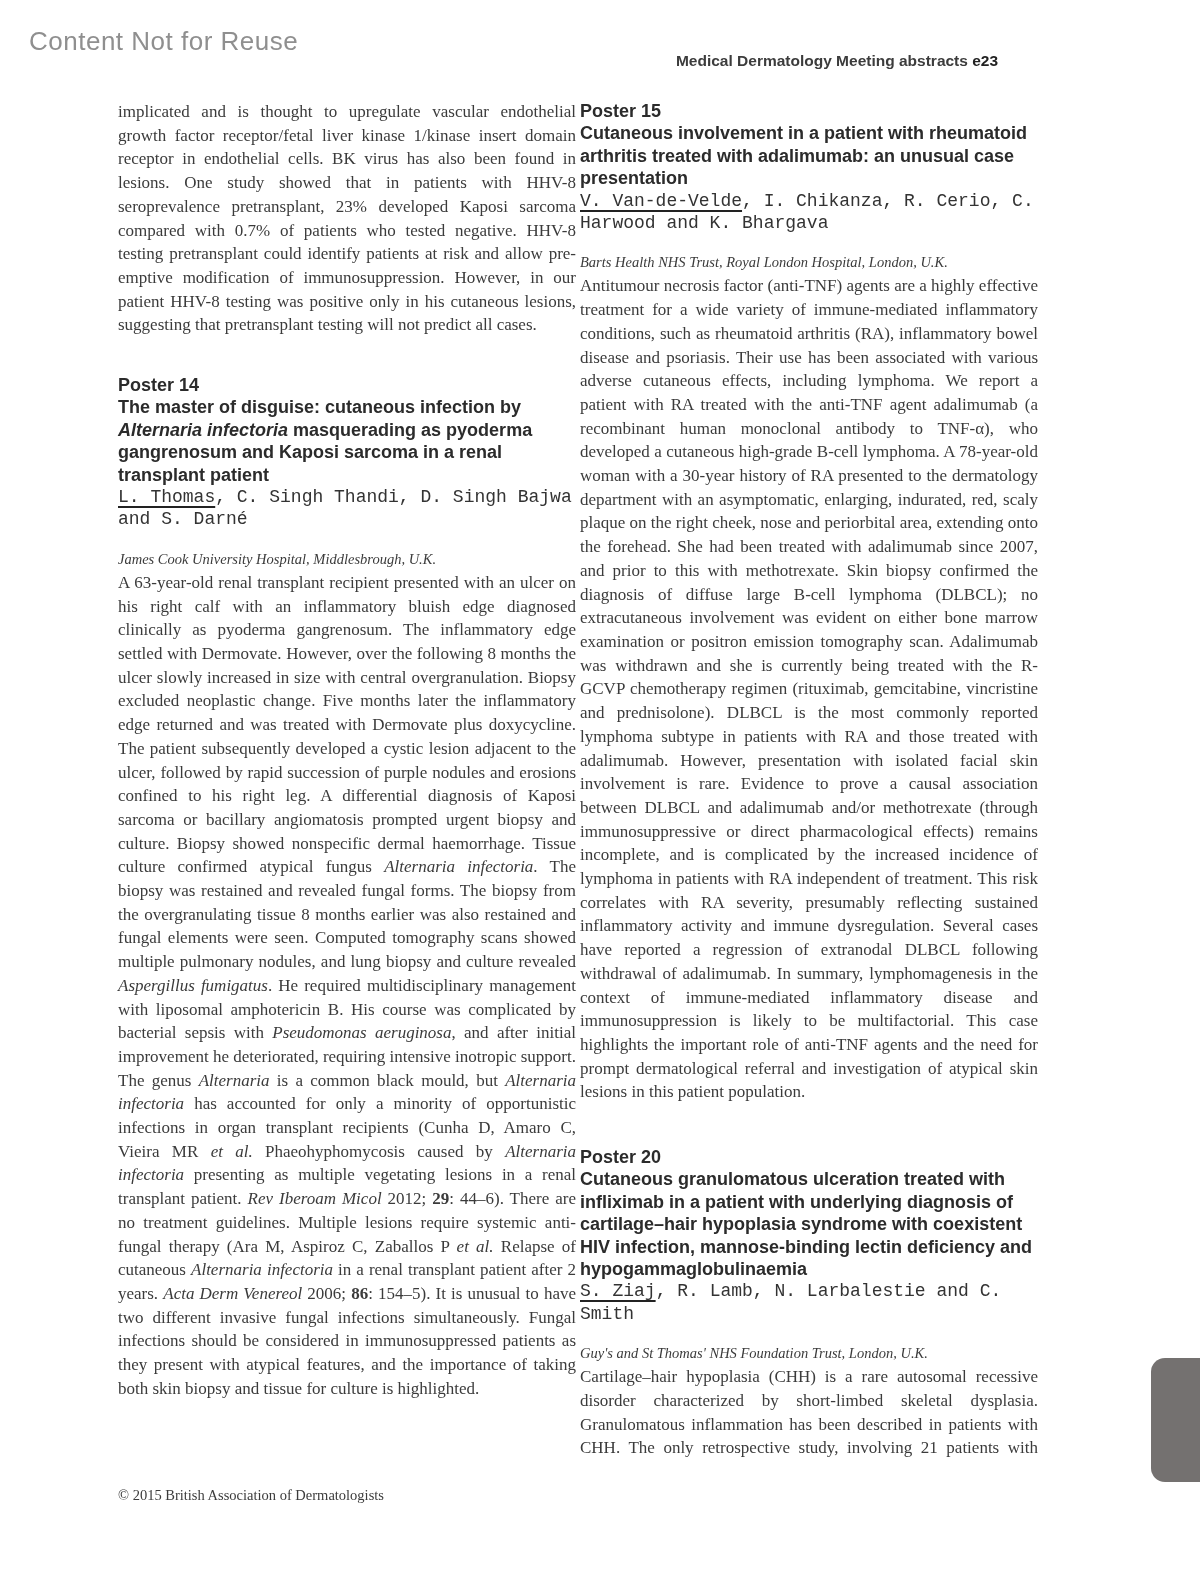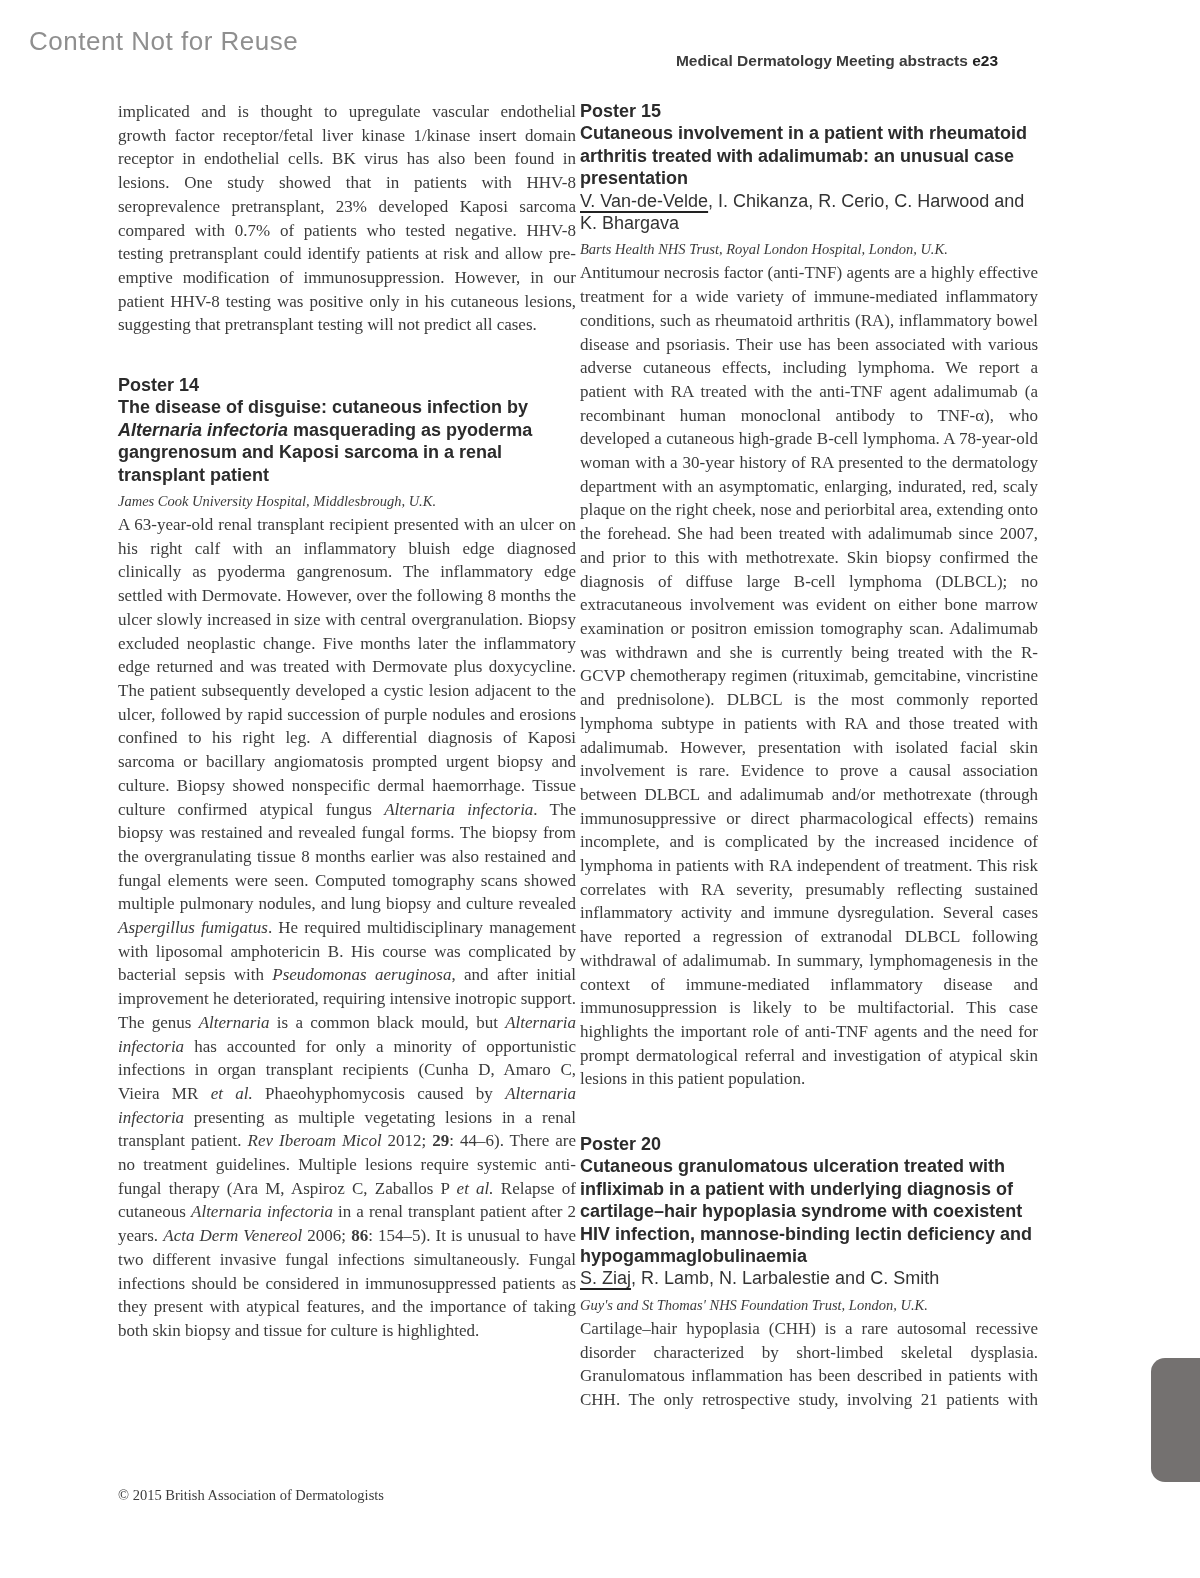--- a/index.html
+++ b/index.html
@@ -54,34 +54,34 @@
   .poster-label, .abstract-title{
     font-family:"Liberation Sans", sans-serif;
     font-size:18px;
     line-height:22.4px;
     font-weight:700;
     color:#2b2b2b;
     margin:0;
     text-align:left;
   }
   .author-list{
-    font-family:Liberation Sans, sans-serif;
+    font-family:Liberation Mono, monospace;
     font-size:18px;
     line-height:22.4px;
     font-weight:400;
     color:#333333;
     margin:0;
     text-align:left;
   }
   .affiliation{
     font-size:14.5px;
     line-height:19px;
     font-style:italic;
     color:#3b3b3b;
-    margin:6px 0 2px 0;
+    margin:19px 0 2px 0;
     text-align:left;
   }
   .it{font-style:italic;}
   .bd{font-weight:700;margin-top:21px;}
   .un{text-decoration:underline;text-decoration-thickness:2px;text-underline-offset:4px;text-decoration-color:#222;}
   .footer-left{
     position:absolute;
     left:118px; top:1487px;
     font-size:14.5px;
     color:#3b3b3b;
@@ -111,21 +111,22 @@
 
   <div class="running-head">
     <span>Medical Dermatology Meeting abstracts </span><span class="pagenum">e23</span>
   </div>
 
   <div class="col col-left">
     <p class="body-text"><span>implicated and is thought to upregulate vascular endothelial growth factor receptor/fetal liver kinase 1/kinase insert domain receptor in endothelial cells. BK virus has also been found in lesions. One study showed that in patients with HHV-8 seroprevalence pretransplant, 23% developed Kaposi sarcoma compared with 0.7% of patients who tested negative. HHV-8 testing pretransplant could identify patients at risk and allow pre-emptive modification of immunosuppression. However, in our patient HHV-8 testing was positive only in his cutaneous lesions, suggesting that pretransplant testing will not predict all cases.</span></p>
 
     <div class="section sec-p14">
       <h2 class="poster-label">Poster 14</h2>
-      <h3 class="abstract-title"><span>The disease of disguise: cutaneous infection by </span><span class="it">Alternaria infectoria</span><span> masquerading as pyoderma gangrenosum and Kaposi sarcoma in a renal transplant patient</span></h3>
+      <h3 class="abstract-title"><span>The master of disguise: cutaneous infection by </span><span class="it">Alternaria infectoria</span><span> masquerading as pyoderma gangrenosum and Kaposi sarcoma in a renal transplant patient</span></h3>
+      <div class="author-list"><span class="un">L. Thomas</span><span>, C. Singh Thandi, D. Singh Bajwa and S. Darné</span></div>
       <div class="affiliation">James Cook University Hospital, Middlesbrough, U.K.</div>
       <p class="body-text"><span>A 63-year-old renal transplant recipient presented with an ulcer on his right calf with an inflammatory bluish edge diagnosed clinically as pyoderma gangrenosum. The inflammatory edge settled with Dermovate. However, over the following 8 months the ulcer slowly increased in size with central overgranulation. Biopsy excluded neoplastic change. Five months later the inflammatory edge returned and was treated with Dermovate plus doxycycline. The patient subsequently developed a cystic lesion adjacent to the ulcer, followed by rapid succession of purple nodules and erosions confined to his right leg. A differential diagnosis of Kaposi sarcoma or bacillary angiomatosis prompted urgent biopsy and culture. Biopsy showed nonspecific dermal haemorrhage. Tissue culture confirmed atypical fungus </span><span class="it">Alternaria infectoria</span><span>. The biopsy was restained and revealed fungal forms. The biopsy from the overgranulating tissue 8 months earlier was also restained and fungal elements were seen. Computed tomography scans showed multiple pulmonary nodules, and lung biopsy and culture revealed </span><span class="it">Aspergillus fumigatus</span><span>. He required multidisciplinary management with liposomal amphotericin B. His course was complicated by bacterial sepsis with </span><span class="it">Pseudomonas aeruginosa</span><span>, and after initial improvement he deteriorated, requiring intensive inotropic support. The genus </span><span class="it">Alternaria</span><span> is a common black mould, but </span><span class="it">Alternaria infectoria</span><span> has accounted for only a minority of opportunistic infections in organ transplant recipients (Cunha D, Amaro C, Vieira MR </span><span class="it">et al.</span><span> Phaeohyphomycosis caused by </span><span class="it">Alternaria infectoria</span><span> presenting as multiple vegetating lesions in a renal transplant patient. </span><span class="it">Rev Iberoam Micol</span><span> 2012; </span><span class="bd">29</span><span>: 44–6). There are no treatment guidelines. Multiple lesions require systemic anti-fungal therapy (Ara M, Aspiroz C, Zaballos P </span><span class="it">et al.</span><span> Relapse of cutaneous </span><span class="it">Alternaria infectoria</span><span> in a renal transplant patient after 2 years. </span><span class="it">Acta Derm Venereol</span><span> 2006; </span><span class="bd">86</span><span>: 154–5). It is unusual to have two different invasive fungal infections simultaneously. Fungal infections should be considered in immunosuppressed patients as they present with atypical features, and the importance of taking both skin biopsy and tissue for culture is highlighted.</span></p>
     </div>
   </div>
 
   <div class="col col-right">
     <div class="section">
       <h2 class="poster-label">Poster 15</h2>
       <h3 class="abstract-title"><span>Cutaneous involvement in a patient with rheumatoid arthritis treated with adalimumab: an unusual case presentation</span></h3>
       <div class="author-list"><span class="un">V. Van-de-Velde</span><span>, I. Chikanza, R. Cerio, C. Harwood and K. Bhargava</span></div>

